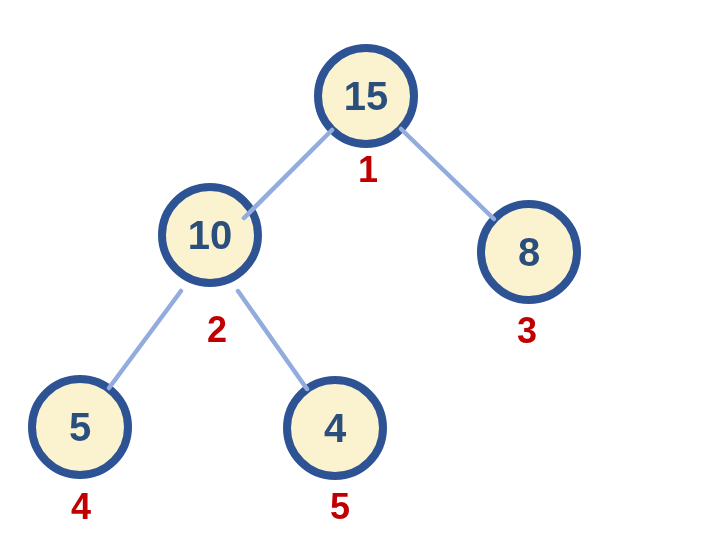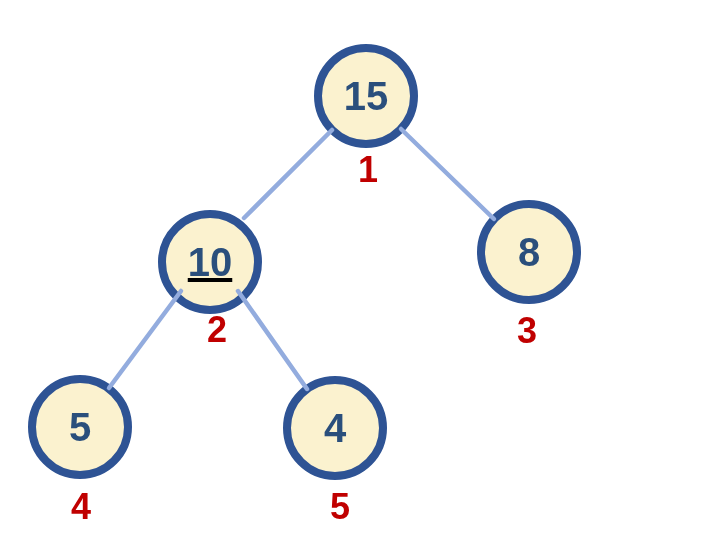--- a/index.html
+++ b/index.html
@@ -72,21 +72,21 @@
     <line x1="332" y1="130" x2="244" y2="218" stroke="#93ACDE"></line>
     <line x1="401" y1="129" x2="494" y2="219" stroke="#93ACDE"></line>
     <line x1="181" y1="291" x2="109" y2="388" stroke="#93ACDE"></line>
     <line x1="238" y1="291" x2="307" y2="389" stroke="#93ACDE"></line>
   </svg>
 
   <div class="node" style="left:314px; top:44px;">
     <span class="node-value">15</span>
   </div>
 
-  <div class="node" style="left:158px; top:210px;text-decoration:underline;">
+  <div class="node" style="left:158px; top:183px;">
     <span class="node-value">10</span>
   </div>
 
   <div class="node" style="left:477px; top:200px;">
     <span class="node-value">8</span>
   </div>
 
   <div class="node" style="left:28px; top:375px;">
     <span class="node-value">5</span>
   </div>

